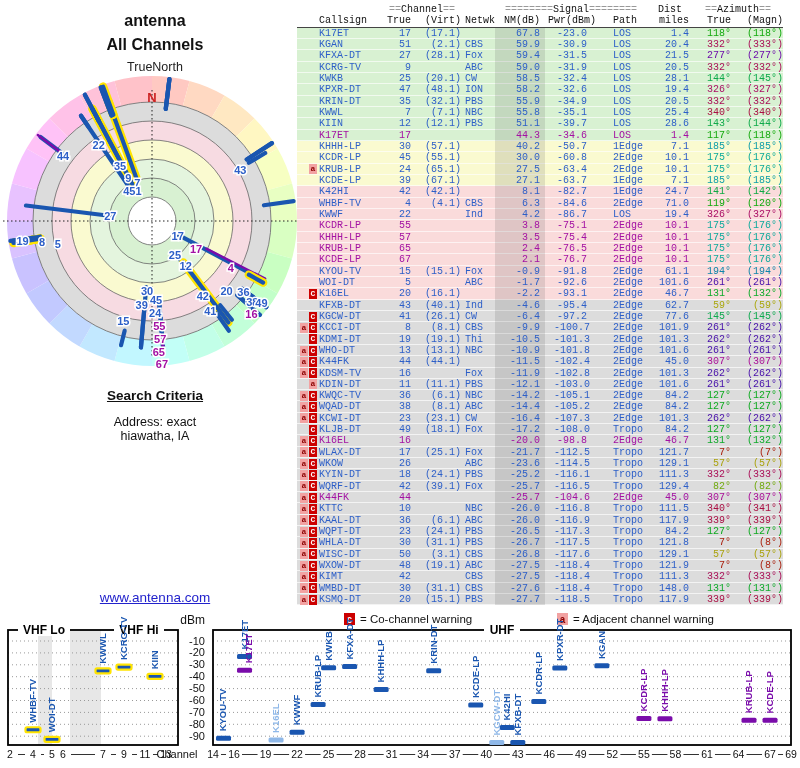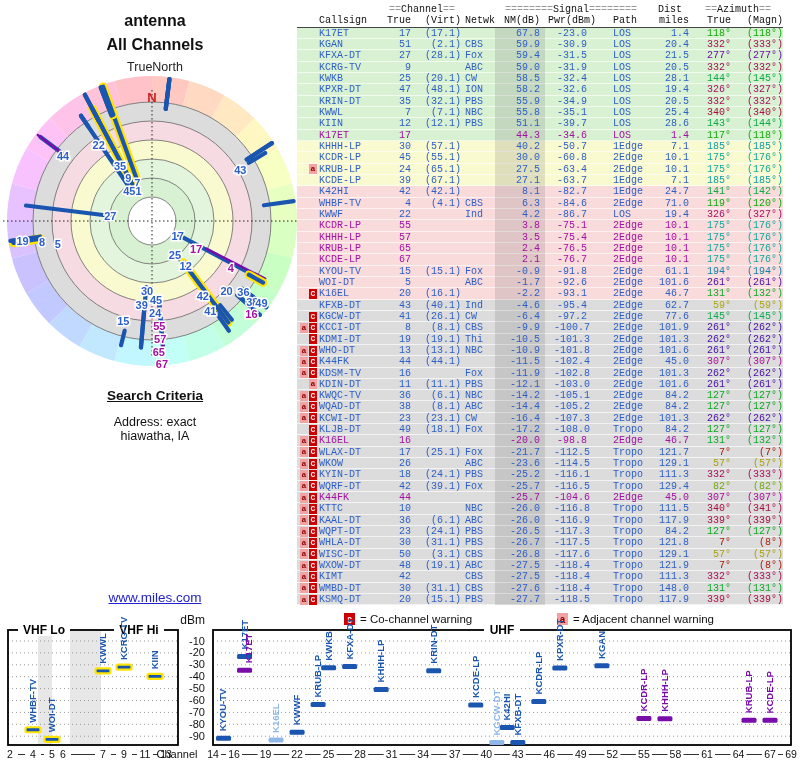--- a/index.html
+++ b/index.html
@@ -180,21 +180,21 @@
     <text x="152" y="42" text-anchor="middle" fill="#cc2222" style="font:bold 13px &quot;Liberation Sans&quot;,sans-serif">N</text>
   </svg>
 
 <div class="abs" id="search-block">
   <div id="search-heading">Search Criteria</div>
   <div class="search-line">Address: exact</div>
   <div class="search-line">hiawatha, IA</div>
 </div>
 
 <div class="abs" id="site-link">
-  <a href="#">www.miles.com</a>
+  <a href="#">www.antenna.com</a>
 </div>
 
 <div class="abs" id="signal-table">
     <div class="trow hdr"><div></div><div></div><div style="grid-column:3/5;text-align:center"><span class="eq">==</span>Channel<span class="eq">==</span></div><div></div><div style="grid-column:6/9;text-align:center"><span class="eq">========</span>Signal<span class="eq">========</span></div><div style="text-align:center">Dist</div><div style="grid-column:10/12;text-align:center"><span class="eq">==</span>Azimuth<span class="eq">==</span></div></div>
     <div class="trow hdr underl"><div></div><div class="c-call">Callsign</div><div class="c-real">True</div><div class="c-virt">(Virt)</div><div class="c-net">Netwk</div><div class="c-nm" style="background:none">NM(dB)</div><div class="c-pwr">Pwr(dBm)</div><div class="c-path">Path</div><div class="c-miles">miles</div><div class="c-true">True</div><div class="c-magn">(Magn)</div></div>
     <div class="trow" style="background: rgb(216, 241, 210); box-shadow: rgba(255, 255, 255, 0.65) 0px -1px 0px inset;"><div class="c-warn"></div><div class="c-call" style="color:#2d5fc8">K17ET</div><div class="c-real" style="color:#2d5fc8">17</div><div class="c-virt" style="color:#2d5fc8">(17.1)</div><div class="c-net" style="color:#2d5fc8"></div><div class="c-nm" style="color:#2d5fc8">67.8</div><div class="c-pwr" style="color:#2d5fc8">-23.0</div><div class="c-path" style="color:#2d5fc8">LOS</div><div class="c-miles" style="color:#2d5fc8">1.4</div><div class="c-true" style="color:hsl(118,85%,36%)">118°</div><div class="c-magn" style="color:hsl(118,85%,36%)">(118°)</div></div>
     <div class="trow" style="background: rgb(216, 241, 210); box-shadow: rgba(255, 255, 255, 0.65) 0px -1px 0px inset;"><div class="c-warn"></div><div class="c-call" style="color:#2d5fc8">KGAN</div><div class="c-real" style="color:#2d5fc8">51</div><div class="c-virt" style="color:#2d5fc8">(2.1)</div><div class="c-net" style="color:#2d5fc8">CBS</div><div class="c-nm" style="color:#2d5fc8">59.9</div><div class="c-pwr" style="color:#2d5fc8">-30.9</div><div class="c-path" style="color:#2d5fc8">LOS</div><div class="c-miles" style="color:#2d5fc8">20.4</div><div class="c-true" style="color:hsl(332,85%,36%)">332°</div><div class="c-magn" style="color:hsl(332,85%,36%)">(333°)</div></div>
     <div class="trow" style="background: rgb(216, 241, 210); box-shadow: rgba(255, 255, 255, 0.65) 0px -1px 0px inset;"><div class="c-warn"></div><div class="c-call" style="color:#2d5fc8">KFXA-DT</div><div class="c-real" style="color:#2d5fc8">27</div><div class="c-virt" style="color:#2d5fc8">(28.1)</div><div class="c-net" style="color:#2d5fc8">Fox</div><div class="c-nm" style="color:#2d5fc8">59.4</div><div class="c-pwr" style="color:#2d5fc8">-31.5</div><div class="c-path" style="color:#2d5fc8">LOS</div><div class="c-miles" style="color:#2d5fc8">21.5</div><div class="c-true" style="color:hsl(277,85%,36%)">277°</div><div class="c-magn" style="color:hsl(277,85%,36%)">(277°)</div></div>
     <div class="trow" style="background: rgb(216, 241, 210); box-shadow: rgba(255, 255, 255, 0.65) 0px -1px 0px inset;"><div class="c-warn"></div><div class="c-call" style="color:#2d5fc8">KCRG-TV</div><div class="c-real" style="color:#2d5fc8">9</div><div class="c-virt" style="color:#2d5fc8"></div><div class="c-net" style="color:#2d5fc8">ABC</div><div class="c-nm" style="color:#2d5fc8">59.0</div><div class="c-pwr" style="color:#2d5fc8">-31.9</div><div class="c-path" style="color:#2d5fc8">LOS</div><div class="c-miles" style="color:#2d5fc8">20.5</div><div class="c-true" style="color:hsl(332,85%,36%)">332°</div><div class="c-magn" style="color:hsl(332,85%,36%)">(332°)</div></div>
     <div class="trow" style="background: rgb(216, 241, 210); box-shadow: rgba(255, 255, 255, 0.65) 0px -1px 0px inset;"><div class="c-warn"></div><div class="c-call" style="color:#2d5fc8">KWKB</div><div class="c-real" style="color:#2d5fc8">25</div><div class="c-virt" style="color:#2d5fc8">(20.1)</div><div class="c-net" style="color:#2d5fc8">CW</div><div class="c-nm" style="color:#2d5fc8">58.5</div><div class="c-pwr" style="color:#2d5fc8">-32.4</div><div class="c-path" style="color:#2d5fc8">LOS</div><div class="c-miles" style="color:#2d5fc8">28.1</div><div class="c-true" style="color:hsl(144,85%,36%)">144°</div><div class="c-magn" style="color:hsl(144,85%,36%)">(145°)</div></div>

